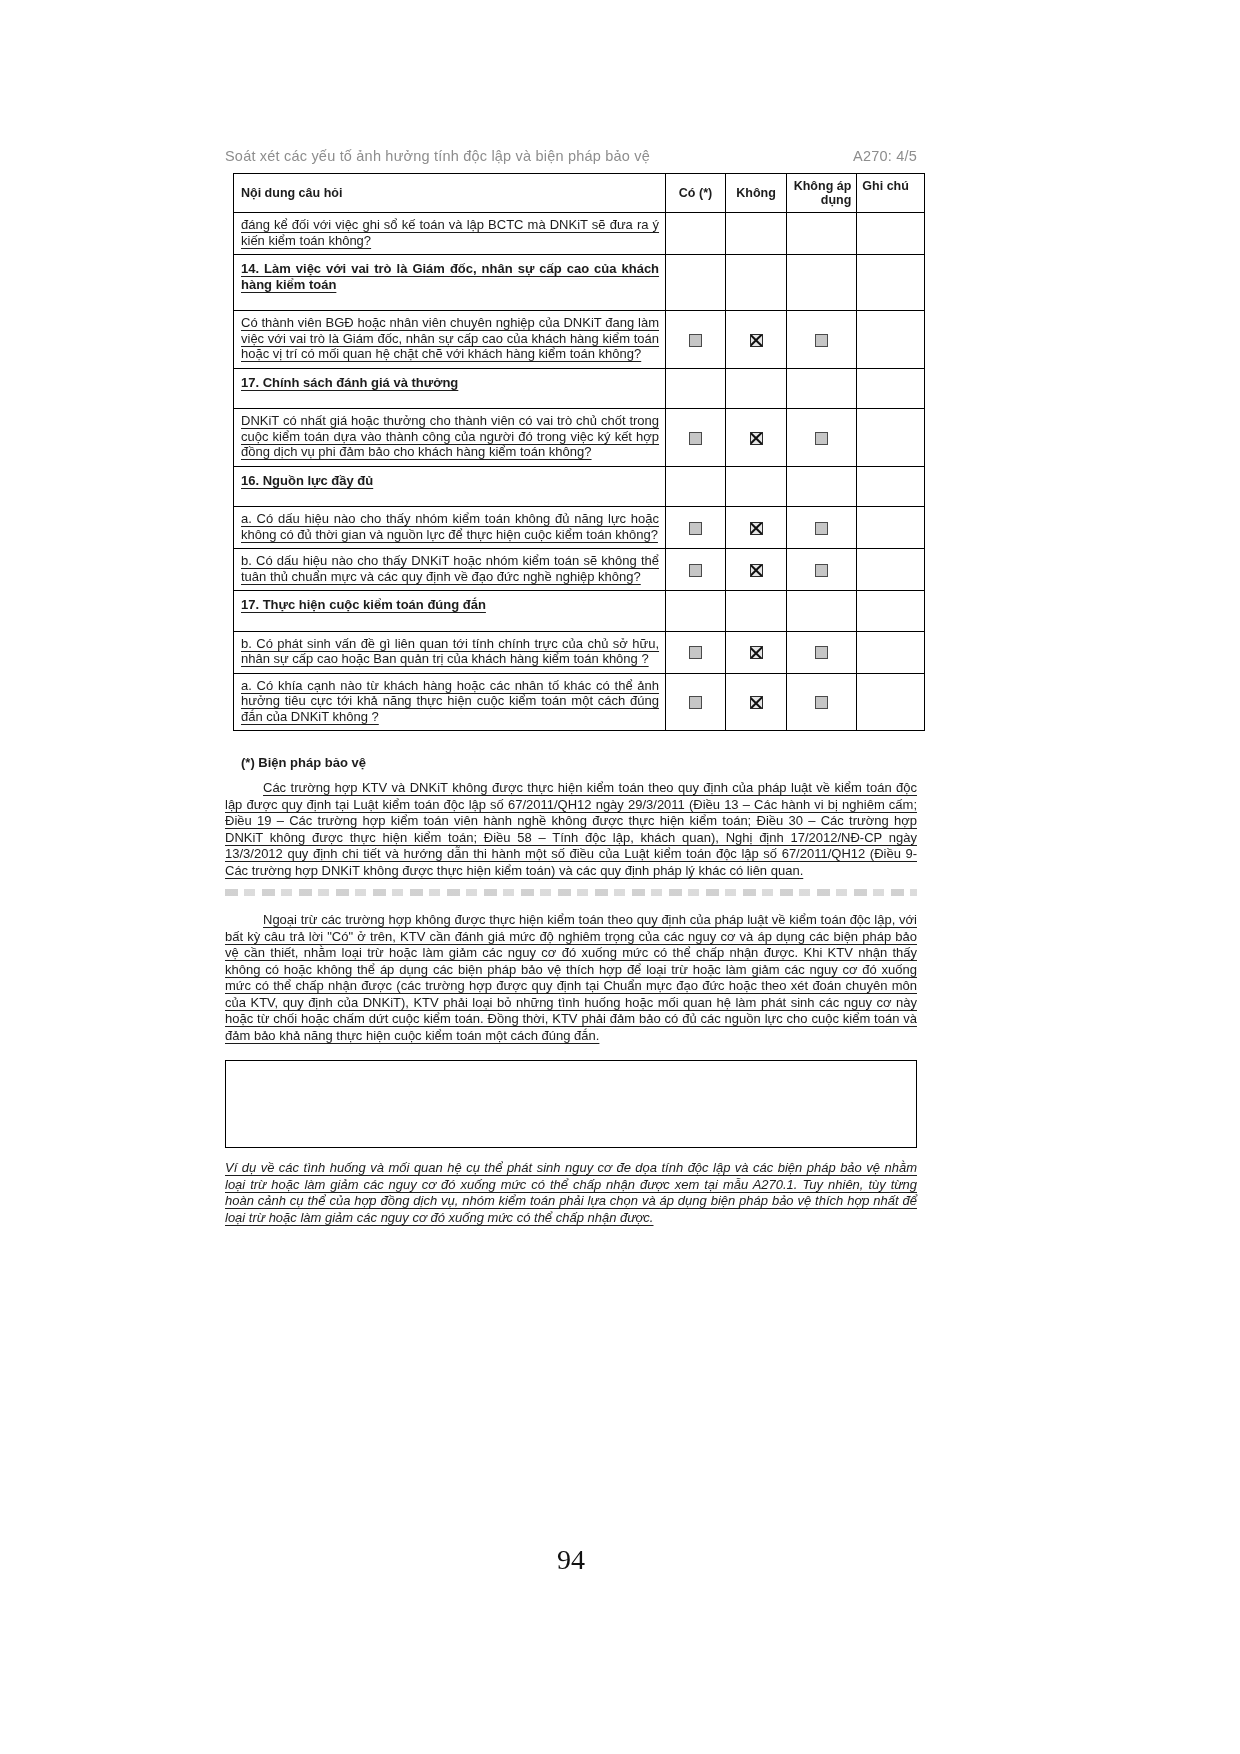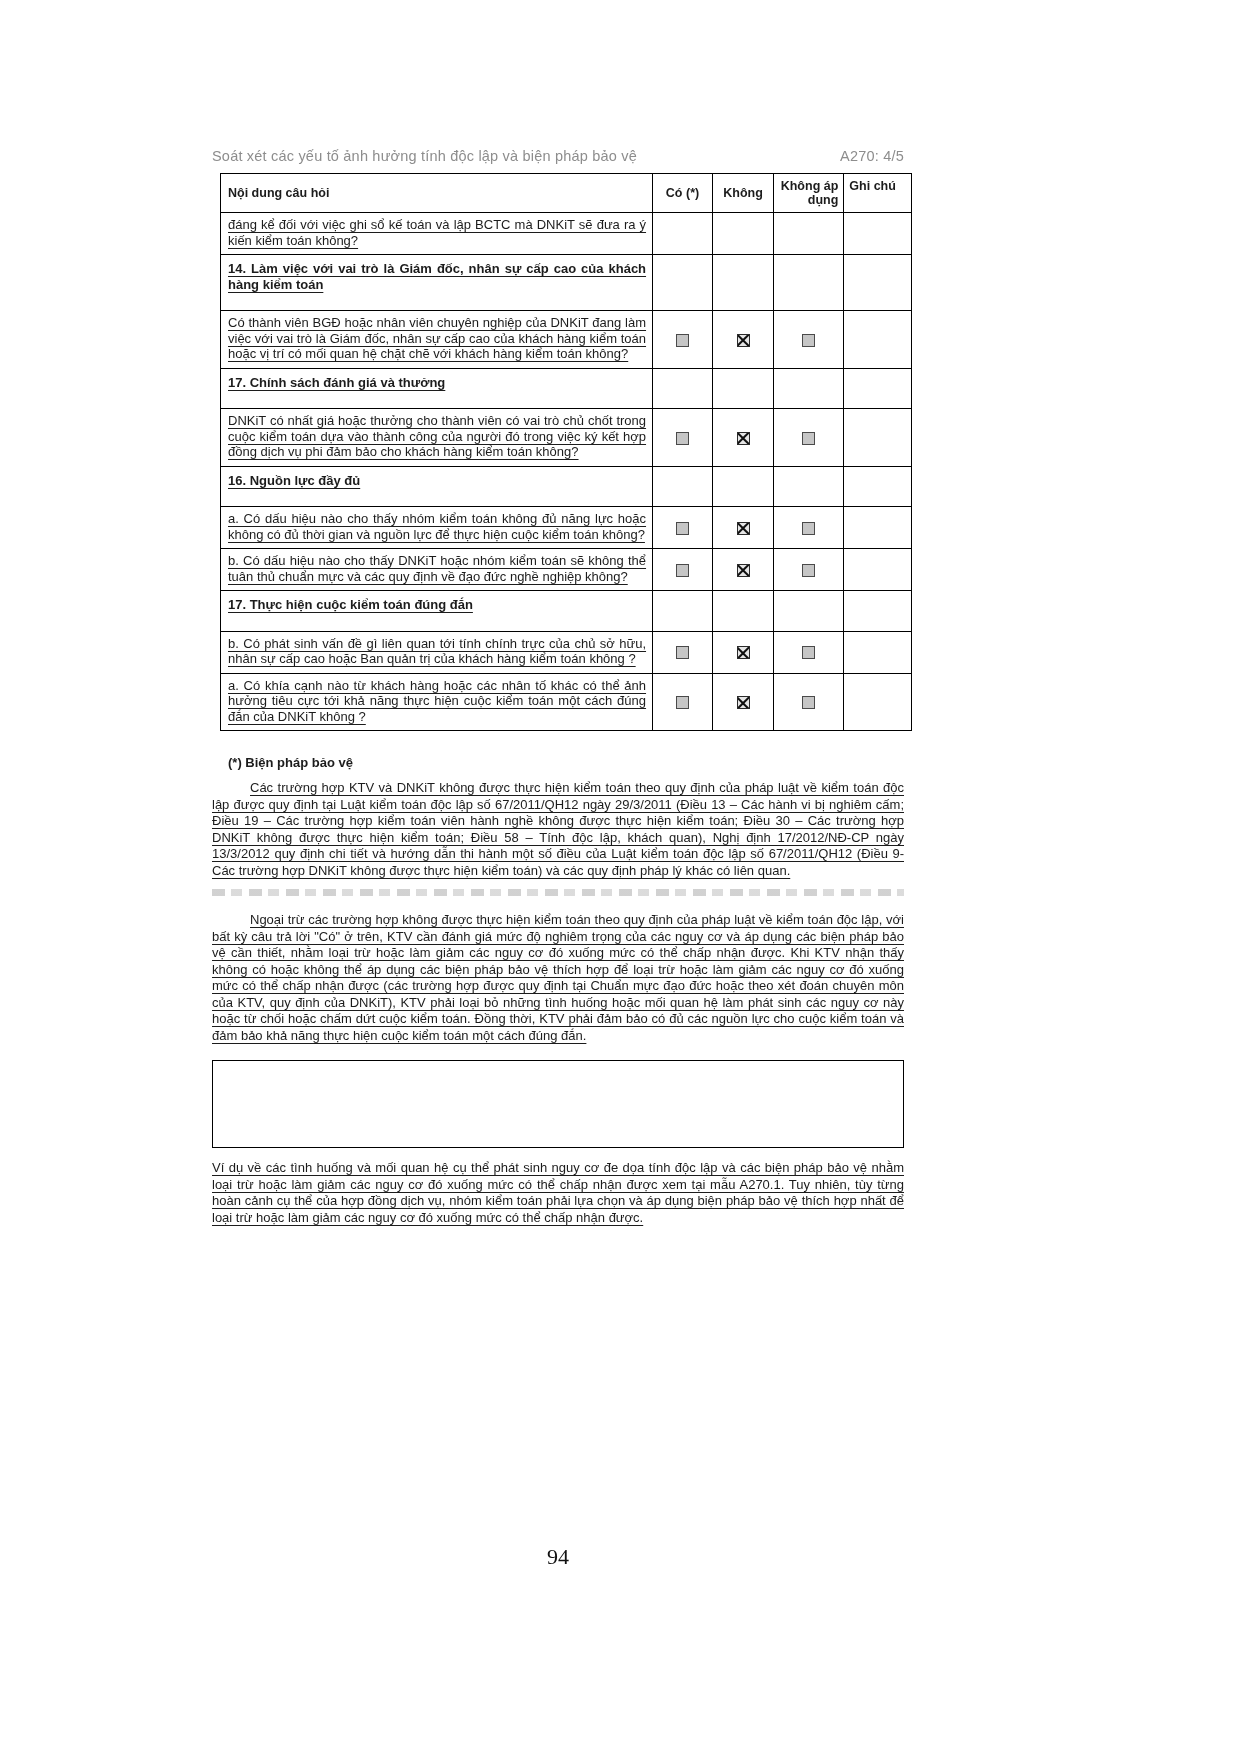--- a/index.html
+++ b/index.html
@@ -4,21 +4,21 @@
 <style>
   html,body { margin:0; padding:0; background:#ffffff; }
   .page {
     position:relative;
     width:1240px; height:1754px;
     background:#ffffff;
     font-family:"Liberation Sans","DejaVu Sans",sans-serif;
     color:#1c1c1c;
     overflow:hidden;
   }
-  .content { position:absolute; left:212px; top:128px; width:692px; }
+  .content { position:absolute; left:225px; top:128px; width:692px; }
 
   
   .doc-header {
     display:flex; justify-content:space-between; align-items:baseline;
     color:#8d8d8d; font-size:14.5px; letter-spacing:.2px;
     margin-bottom:9px;
   }
   .doc-ref { color:#8d8d8d;margin-top:20px; }
 
   
@@ -76,26 +76,26 @@
     text-underline-offset:3px;
   }
   .cut-line {
     height:7px; margin:0 0 16px 0; opacity:.45;
     background:repeating-linear-gradient(90deg,#9a9a9a 0 13px, transparent 13px 19px, #b0b0b0 19px 30px, transparent 30px 37px);
   }
   .empty-box {
     height:86px; border:1.3px solid #000; margin:16px 0 12px 0;
     background:#fff;
   }
-  .para.italic { text-indent:0; margin-bottom:8px; }
+  .para.italic { font-style:italic; text-indent:0; margin-bottom:8px; }
 
   .page-number {
     text-align:center; margin-top:318px;
     font-family:"Liberation Serif","DejaVu Serif",serif;
-    font-size:22px; color:#111;
+    font-size:28px; color:#111;
   }
 </style>
 </head>
 <body>
 
 <div class="page">
   <div class="content">
 
     <div class="doc-header">
       <span class="doc-title">Soát xét các yếu tố ảnh hưởng tính độc lập và biện pháp bảo vệ</span>

